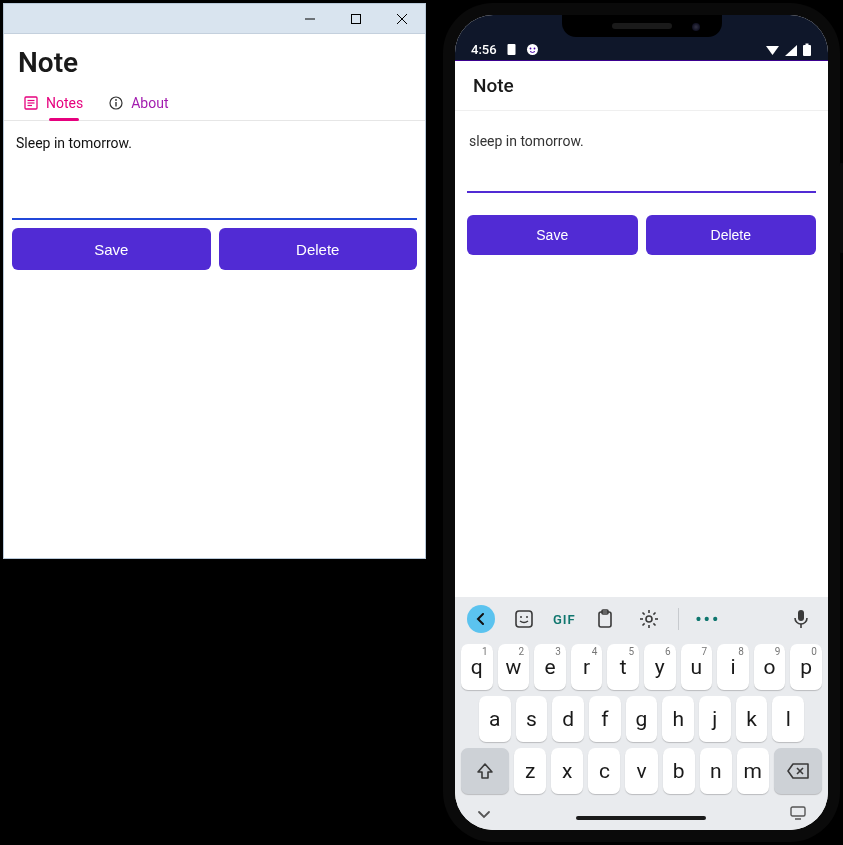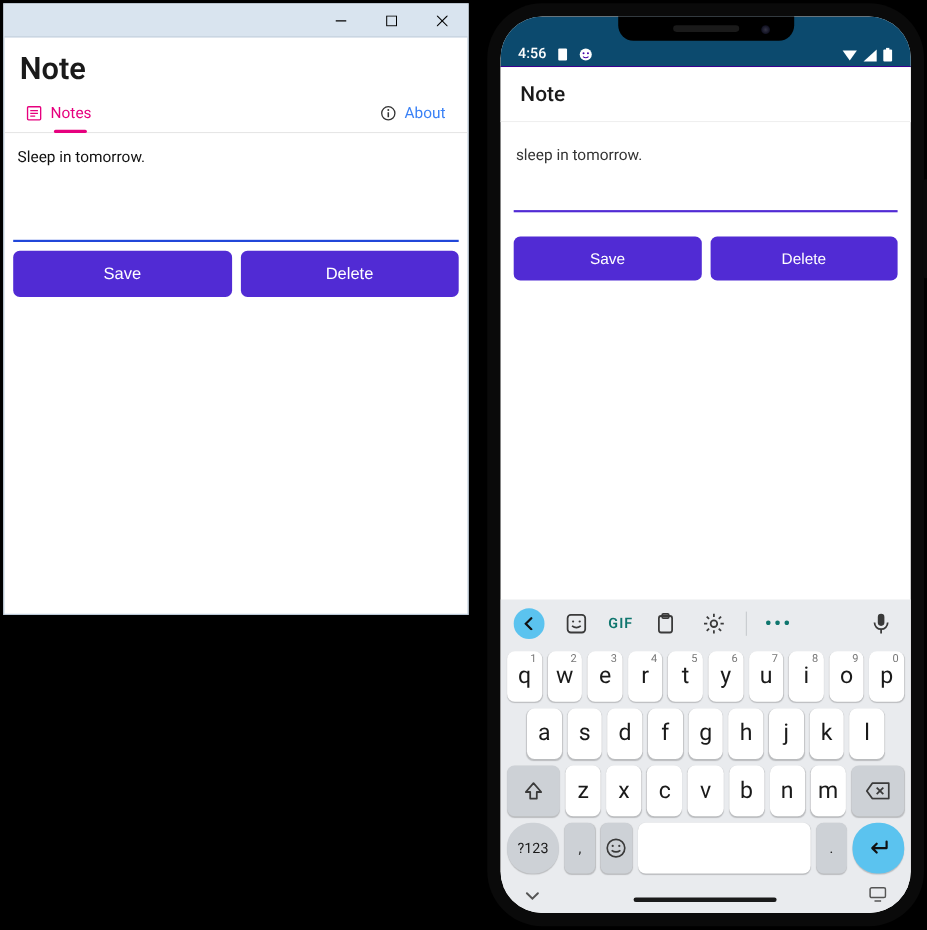--- a/index.html
+++ b/index.html
@@ -36,26 +36,25 @@
   .titlebar-btn svg { width: 10px; height: 10px; }
   .app-title {
     font-size: 28px; font-weight: 600;
     color: #1a1a1a;
     padding: 12px 14px 8px;
   }
   .tabbar {
     display: flex; gap: 26px;
     padding: 0 20px;
     border-bottom: 1px solid #e6e6e6;
-    justify-content: space-between;
   }
   .tab {
     display: flex; align-items: center; gap: 8px;
     padding: 8px 0 9px;
-    font-size: 14px; color: #3b82f6;
+    font-size: 14px; color: #a21caf;
     cursor: pointer; position: relative;
   }
   .tab.active { color: #e6007e; }
   .tab.active::after {
     content: "";
     position: absolute; bottom: -1px; left: 20px; right: 0; height: 3px;
     background: #e6007e; border-radius: 2px;
     width: 30px; margin: 0 auto;
   }
   .tab-icon { width: 14px; height: 14px; display:flex; align-items:center; justify-content:center; }
@@ -114,21 +113,21 @@
   .phone-screen {
     width: 100%; height: 100%;
     background: #fff;
     border-radius: 38px;
     overflow: hidden;
     position: relative;
     display: flex; flex-direction: column;
   }
   .status-bar {
     height: 46px;
-    background: #0c4a6e;
+    background: #0f172a;
     border-bottom:1px solid #3b008f;
     color: #fff;
     display: flex; align-items: flex-end; justify-content: space-between;
     padding: 0 16px 3px;
     font-size: 13px; font-weight:500;
   }
   .status-left { display:flex; gap:8px; align-items:center;}
   .status-right { display:flex; gap:4px; align-items:center;}
   .status-icon { display:inline-flex; }
   .app-bar {
@@ -401,39 +400,20 @@
         </div>
         <div id="kb-row3-keys" style="display:contents;"><div class="key">z</div><div class="key">x</div><div class="key">c</div><div class="key">v</div><div class="key">b</div><div class="key">n</div><div class="key">m</div></div>
         <div class="key fn wide">
           <svg width="22" height="16" viewBox="0 0 22 16">
               <path d="M6 1 L21 1 L21 15 L6 15 L1 8 Z" fill="none" stroke="#3a3a3a" stroke-width="1.6" stroke-linejoin="round"></path>
               <line x1="10" y1="5" x2="16" y2="11" stroke="#3a3a3a" stroke-width="1.6"></line>
               <line x1="16" y1="5" x2="10" y2="11" stroke="#3a3a3a" stroke-width="1.6"></line>
             </svg>
         </div>
       </div>
-      <div class="kb-row">
-        <div class="key fn wide" style="border-radius:22px;">?123</div>
-        <div class="key fn" style="flex:0.9;">,</div>
-        <div class="key fn" style="flex:0.9;">
-          <svg width="20" height="20" viewBox="0 0 20 20">
-              <circle cx="10" cy="10" r="8" fill="none" stroke="#3a3a3a" stroke-width="1.5"></circle>
-              <circle cx="7" cy="8" r="1" fill="#3a3a3a"></circle>
-              <circle cx="13" cy="8" r="1" fill="#3a3a3a"></circle>
-              <path d="M6 12 Q10 15 14 12" stroke="#3a3a3a" stroke-width="1.5" fill="none"></path>
-            </svg>
-        </div>
-        <div class="key space"></div>
-        <div class="key fn" style="flex:0.9;">.</div>
-        <div class="key enter wide" style="border-radius:22px;">
-          <svg width="22" height="16" viewBox="0 0 22 16">
-              <path d="M19 2 L19 8 L6 8 M6 8 L10 4 M6 8 L10 12" fill="none" stroke="#111" stroke-width="2" stroke-linecap="round" stroke-linejoin="round"></path>
-            </svg>
-        </div>
-      </div>
 
       <div class="kb-bottom">
         <span>
           <svg width="14" height="10" viewBox="0 0 14 10">
               <path d="M2 2 L7 7 L12 2" stroke="#555" stroke-width="1.8" fill="none" stroke-linecap="round"></path>
             </svg>
         </span>
         <div class="nav-pill"></div>
         <span>
           <svg width="16" height="14" viewBox="0 0 16 14">

